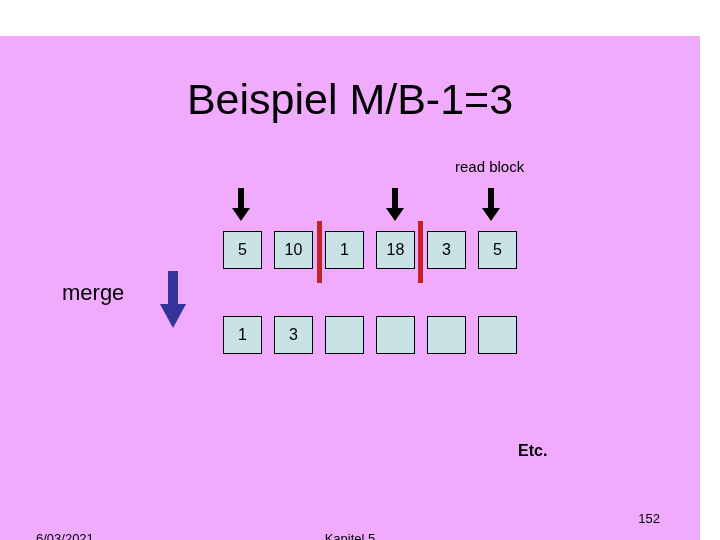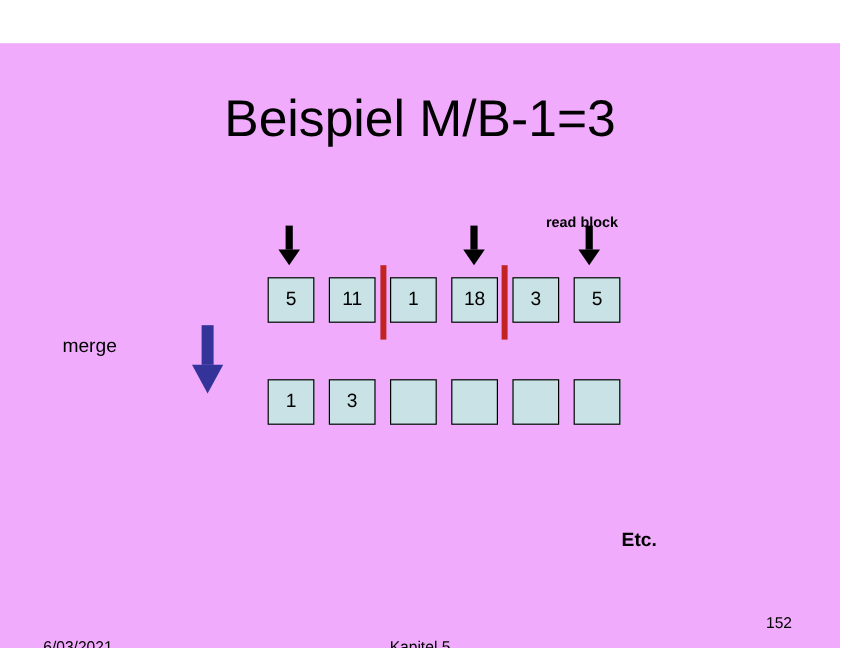--- a/index.html
+++ b/index.html
@@ -24,45 +24,45 @@
     width: 100%;
     text-align: center;
     font-size: 43px;
     line-height: 1.2;
     color: #000000;
     white-space: nowrap;
   }
   .read-block-label {
     position: absolute;
     left: 455px;
-    top: 142px;
-    font-size: 12px;
-    font-weight: bold;
+    top: 122px;
+    font-size: 15px;
+    font-weight: normal;
   }
   .dn-arrow {
     position: absolute;
     display: flex;
     flex-direction: column;
     align-items: center;
   }
   .dn-arrow .shaft { background: #000000; width: 6px; height: 20px; }
   .dn-arrow .head {
     width: 0; height: 0;
     border-left: 9px solid transparent;
     border-right: 9px solid transparent;
     border-top: 13px solid #000000;
   }
   #read-arrow-1 { left: 232px; top: 152px; }
   #read-arrow-2 { left: 386px; top: 152px; }
   #read-arrow-3 { left: 482px; top: 152px; }
   .merge-label {
     position: absolute;
-    left: 52px;
+    left: 62px;
     top: 244px;
-    font-size: 16px;
+    font-size: 22px;
   }
   .merge-arrow { position: absolute; left: 160px; top: 235px; }
   .merge-arrow .shaft { background: #333399; width: 10px; height: 33px; margin: 0 auto; }
   .merge-arrow .head {
     width: 0; height: 0;
     border-left: 13px solid transparent;
     border-right: 13px solid transparent;
     border-top: 24px solid #333399;
   }
   .block-row {
@@ -140,21 +140,21 @@
     <div class="shaft"></div>
     <div class="head"></div>
   </div>
   <div class="dn-arrow" id="read-arrow-3">
     <div class="shaft"></div>
     <div class="head"></div>
   </div>
 
   <div class="block-row row1">
     <div class="cell">5</div>
-    <div class="cell">11</div>
+    <div class="cell">10</div>
     <div class="cell">1</div>
     <div class="cell">18</div>
     <div class="cell">3</div>
     <div class="cell">5</div>
   </div>
 
   <div class="sep-bar" id="sep-bar-1"></div>
   <div class="sep-bar" id="sep-bar-2"></div>
 
   <div class="merge-label">merge</div>

